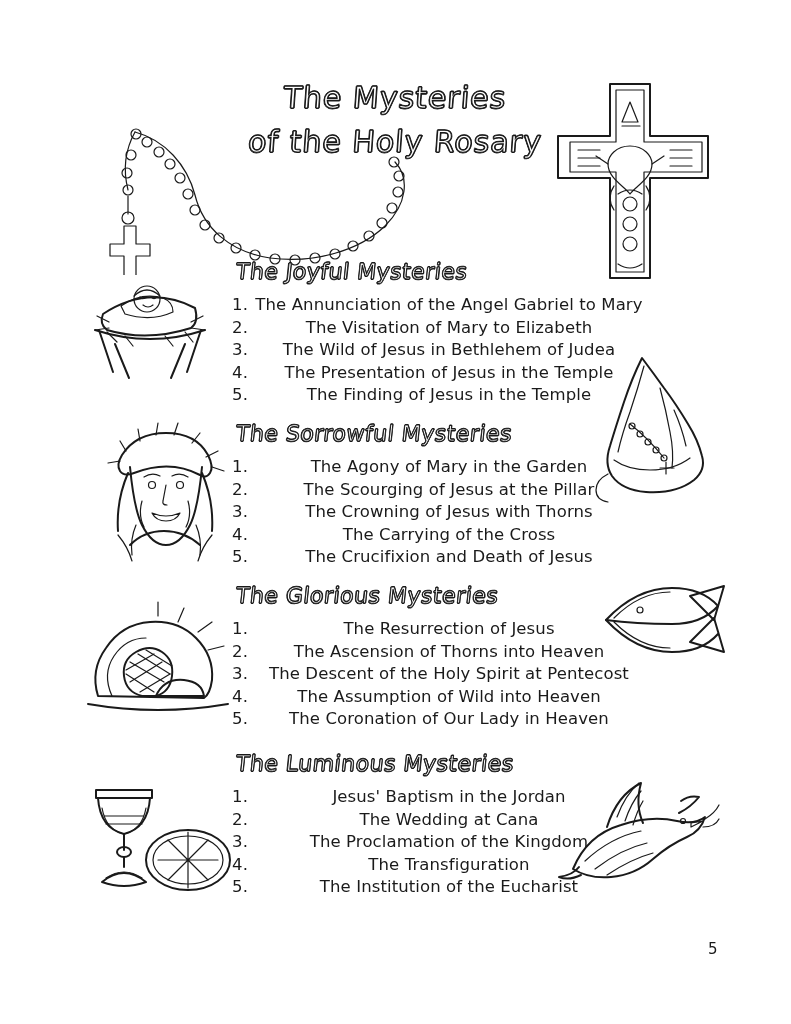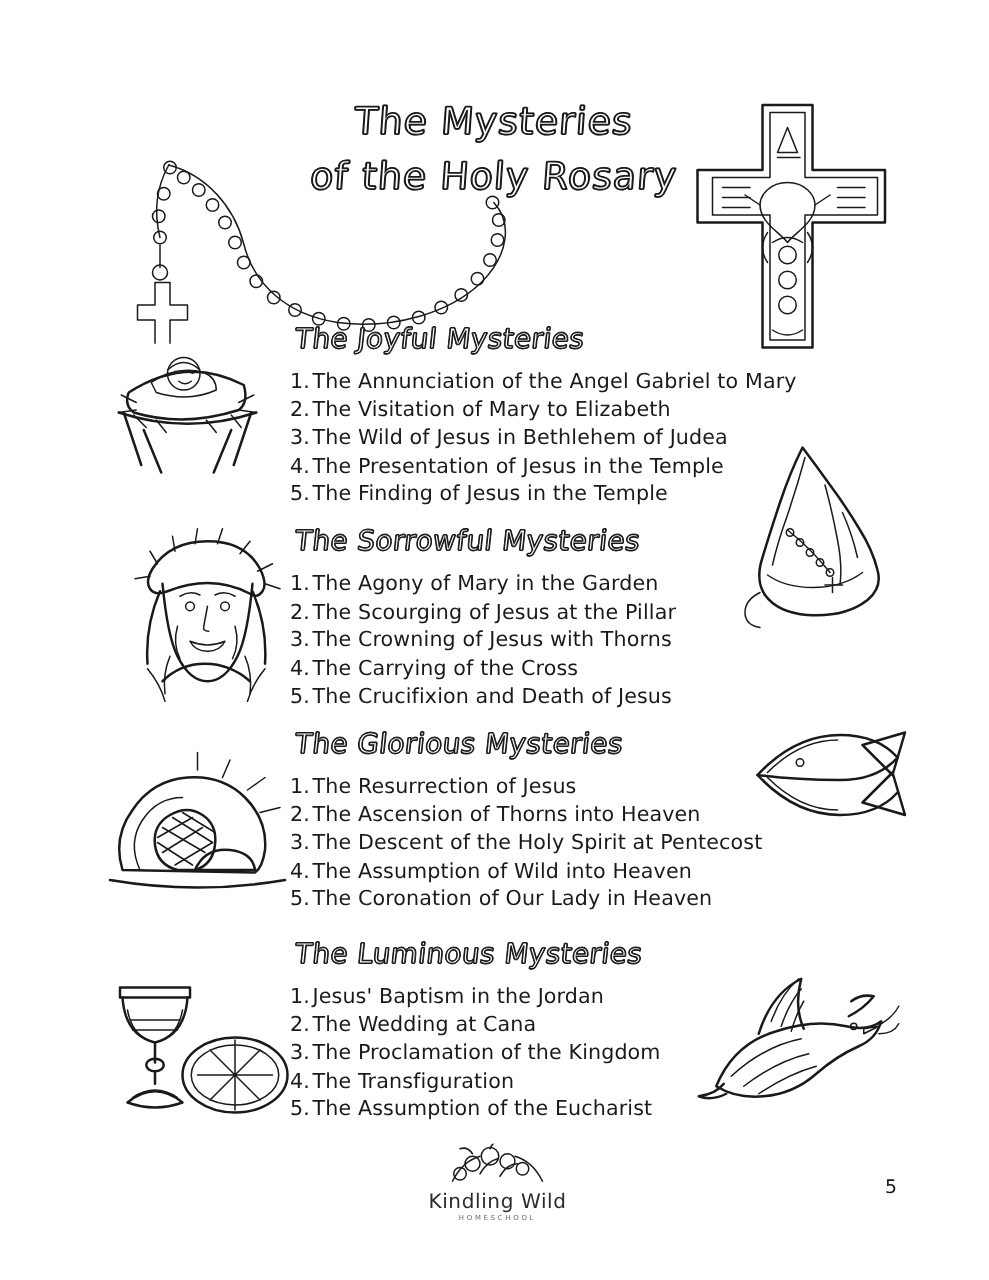--- a/index.html
+++ b/index.html
@@ -80,20 +80,21 @@
     letter-spacing: 0.1px;
   }
   .mystery-num {
     width: 20px;
     text-align: right;
     margin-right: 2px;
     flex: 0 0 auto;
   }
   .mystery-text {
     flex: 1 1 auto;
+    text-align: center;
   }
 
   
   #section-joyful    { top: 258px; }
   #section-sorrowful { top: 420px; }
   #section-glorious  { top: 582px; }
   #section-luminous  { top: 750px; }
 
   
   .art {
@@ -375,21 +376,21 @@
       <li>
           <span class="mystery-num">3.</span>
           <span class="mystery-text">The Proclamation of the Kingdom</span>
         </li>
       <li>
           <span class="mystery-num">4.</span>
           <span class="mystery-text">The Transfiguration</span>
         </li>
       <li>
           <span class="mystery-num">5.</span>
-          <span class="mystery-text">The Assumption of the Eucharist</span>
+          <span class="mystery-text">The Institution of the Eucharist</span>
         </li>
     </ul>
   </div>
 
   <div class="art" id="art-chalice">
     <svg width="155" height="125" viewBox="0 0 155 125">
       <path class="ink" d="M16 20 h56 v8 h-56 z"></path>
       <path class="ink" d="M18 28 q2 30 26 36 q24 -6 26 -36"></path>
       <path class="ink-thin" d="M22 38 q4 22 22 26 q18 -4 22 -26"></path>
       <path class="ink-thin" d="M24 46 h40 M26 54 h36"></path>
@@ -411,30 +412,16 @@
       <path class="ink-thin" d="M62 52 q8 -22 22 -34 M70 56 q6 -18 16 -30 M78 60 q4 -14 10 -24"></path>
       <path class="ink" d="M124 48 q12 -6 20 -16 q-10 -2 -18 4"></path>
       <circle class="ink-thin" cx="128" cy="56" r="2.5"></circle>
       <path class="ink-thin" d="M136 58 l12 -2 l-12 6 z"></path>
       <path class="ink" d="M26 110 q-12 6 -22 2 q14 -2 20 -10"></path>
       <path class="ink-thin" d="M30 96 q26 -24 56 -30 M40 104 q26 -20 52 -26 M52 110 q24 -16 46 -22"></path>
       <path class="ink-thin" d="M150 54 q10 -6 14 -14 M148 62 q12 0 16 -8"></path>
     </svg>
   </div>
 
-  <div class="footer-logo">
-    <svg width="100" height="34" viewBox="0 0 100 34" style="margin:0 auto;">
-      <path class="ink-thin" d="M14 30 q8 -16 22 -20 M86 30 q-8 -16 -22 -20"></path>
-      <circle class="ink-thin" cx="30" cy="16" r="6"></circle>
-      <circle class="ink-thin" cx="44" cy="10" r="7"></circle>
-      <circle class="ink-thin" cx="58" cy="14" r="6"></circle>
-      <circle class="ink-thin" cx="70" cy="20" r="5"></circle>
-      <circle class="ink-thin" cx="20" cy="24" r="5"></circle>
-      <path class="ink-thin" d="M36 24 q6 -10 14 -12 M52 26 q6 -10 14 -10"></path>
-      <path class="ink-thin" d="M44 4 q2 -6 8 -6 M30 8 q-4 -6 -10 -4"></path>
-    </svg>
-    <div class="logo-brand">Kindling Wild</div>
-    <div class="logo-sub">HOMESCHOOL</div>
-  </div>
 
   <div class="page-number">5</div>
 
 </div>
 
 </body></html>

